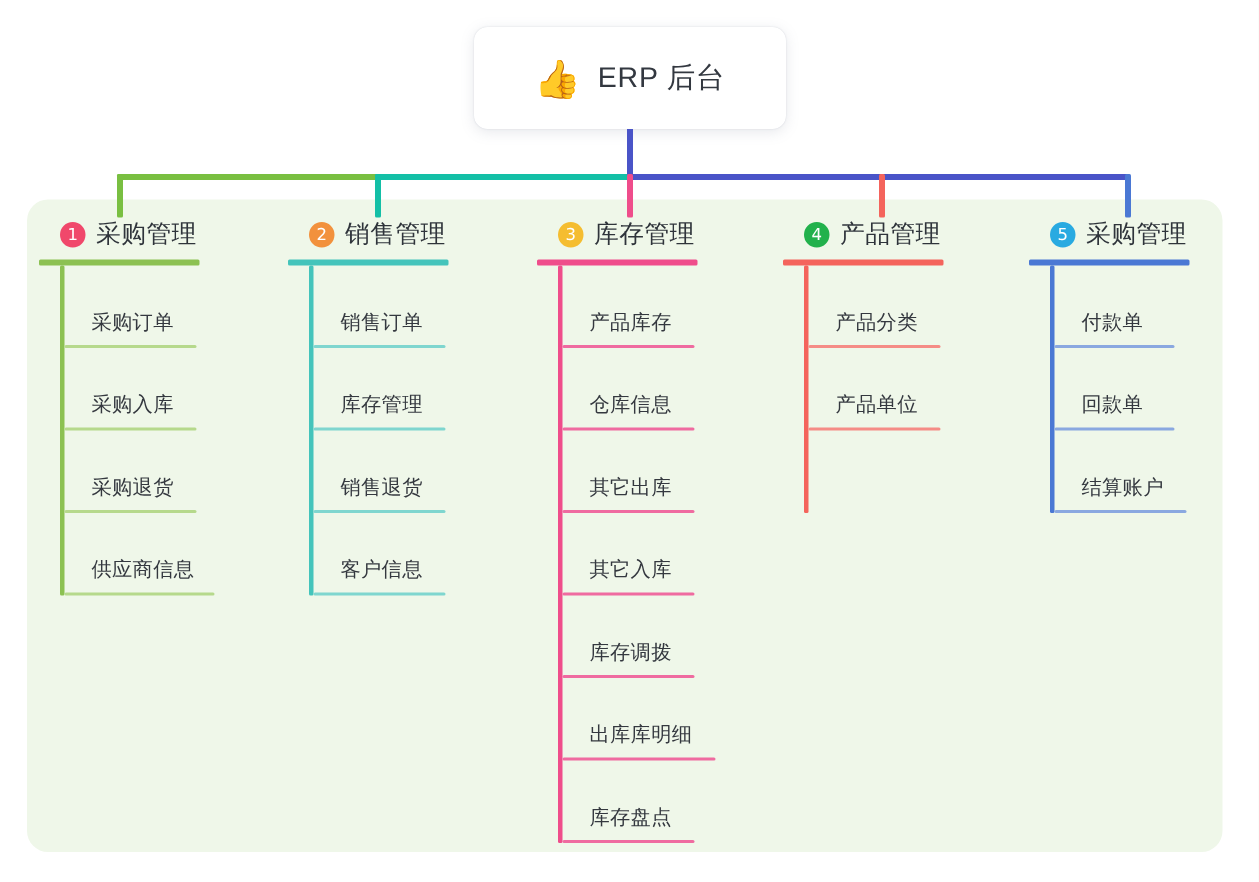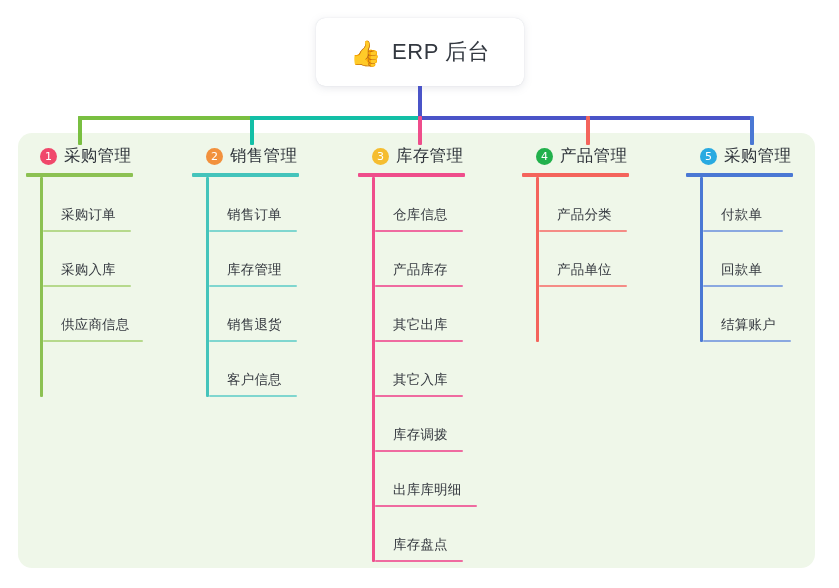--- a/index.html
+++ b/index.html
@@ -32,21 +32,21 @@
     gap: 11px;
     box-sizing: border-box;
   }
   #root-node .thumb {
     font-size: 25px;
     line-height: 1;
     display: inline-block;
     transform: translateY(1px);
   }
   #root-node .root-label {
-    font-size: 22px;
+    font-size: 19px;
     color: #333840;
     letter-spacing: 0.5px;
     white-space: nowrap;
   }
 
   
   .conn {
     position: absolute;
   }
   .conn-v-root {       
@@ -194,20 +194,24 @@
         <div class="spine" style="background: rgb(140, 193, 82); height: 220px;"></div>
         <div class="item">
           <span class="item-label">采购订单</span>
           <div class="rule" style="background: rgb(182, 217, 140); width: 88px;"></div>
         </div>
         <div class="item">
           <span class="item-label">采购入库</span>
           <div class="rule" style="background: rgb(182, 217, 140); width: 88px;"></div>
         </div>
         <div class="item">
+          <span class="item-label">采购退货</span>
+          <div class="rule" style="background: rgb(182, 217, 140); width: 88px;"></div>
+        </div>
+        <div class="item">
           <span class="item-label">供应商信息</span>
           <div class="rule" style="background: rgb(182, 217, 140); width: 100px;"></div>
         </div>
       </div>
     </div>
     <div class="column" id="col-1">
       <div class="col-head">
         <span class="badge" style="background: rgb(242, 145, 61);">2</span>
         <span class="col-title">销售管理</span>
       </div>
@@ -234,25 +238,25 @@
     </div>
     <div class="column" id="col-2">
       <div class="col-head">
         <span class="badge" style="background: rgb(245, 189, 48);">3</span>
         <span class="col-title">库存管理</span>
       </div>
       <div class="col-underline" style="background: rgb(239, 77, 139);"></div>
       <div class="items">
         <div class="spine" style="background: rgb(239, 77, 139); height: 385px;"></div>
         <div class="item">
+          <span class="item-label">产品库存</span>
+          <div class="rule" style="background: rgb(239, 107, 160); width: 88px;"></div>
+        </div>
+        <div class="item">
           <span class="item-label">仓库信息</span>
-          <div class="rule" style="background: rgb(239, 107, 160); width: 88px;"></div>
-        </div>
-        <div class="item">
-          <span class="item-label">产品库存</span>
           <div class="rule" style="background: rgb(239, 107, 160); width: 88px;"></div>
         </div>
         <div class="item">
           <span class="item-label">其它出库</span>
           <div class="rule" style="background: rgb(239, 107, 160); width: 88px;"></div>
         </div>
         <div class="item">
           <span class="item-label">其它入库</span>
           <div class="rule" style="background: rgb(239, 107, 160); width: 88px;"></div>
         </div>

